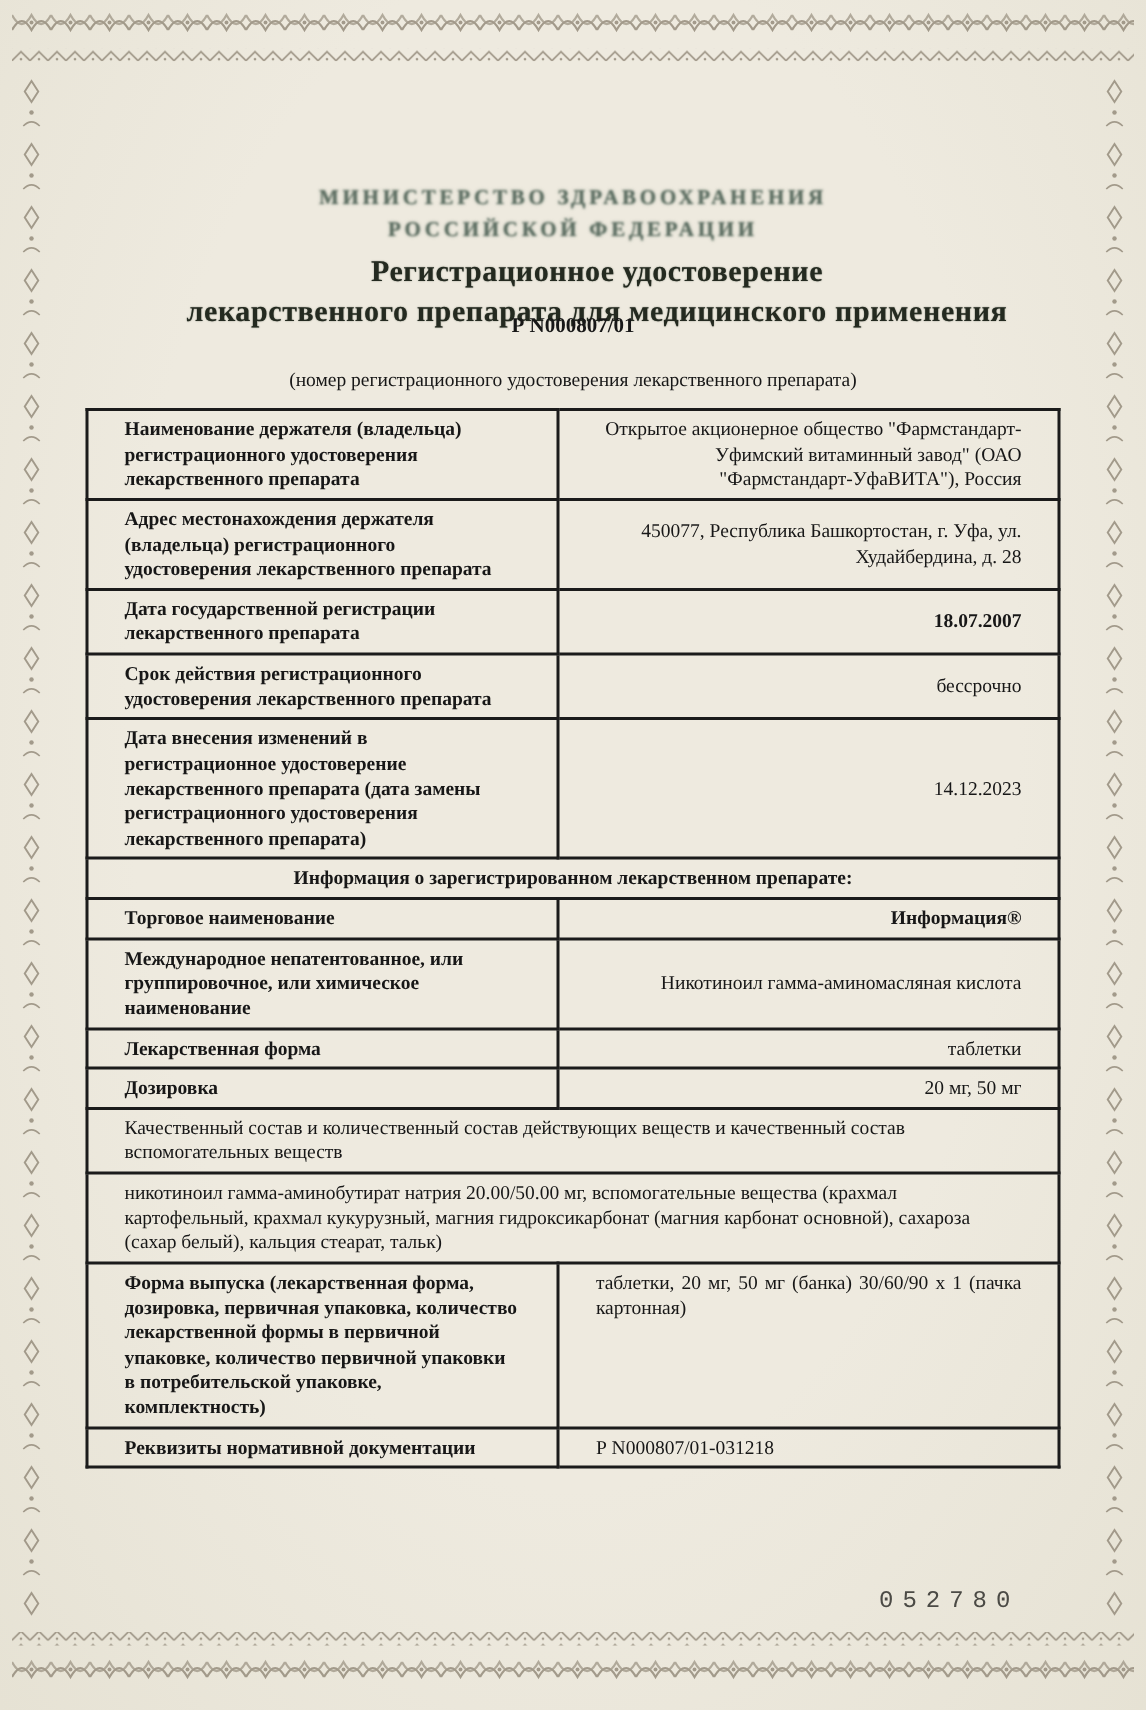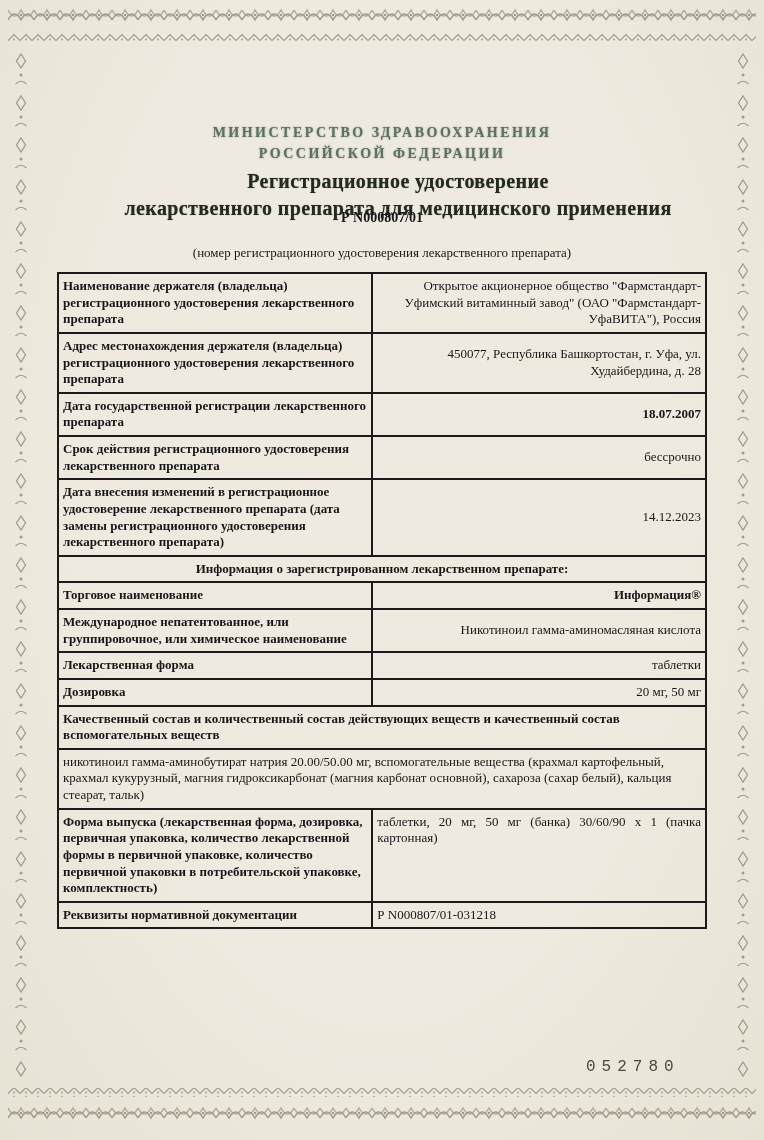--- a/index.html
+++ b/index.html
@@ -52,28 +52,28 @@
     text-align: center; font-size: 13px;
   }
 
   table.main-table {
     position: absolute; top: 272px; left: 57px; width: 650px;
     border-collapse: collapse;
     font-size: 13px; line-height: 1.28;
   }
   table.main-table td {
     border: 2px solid #1b1b1b;
-    padding: 4px 4px;
+    padding: 4px 24px;
   }
   td.lbl { font-weight: bold; width: 48.5%; vertical-align: top; }
   td.val { text-align: right; vertical-align: middle; }
   td.val-bold { font-weight: bold; }
   td.val-left { text-align: justify; vertical-align: top; }
   td.full-center { text-align: center; font-weight: bold; padding: 3px 8px; }
-  td.full-lbl { font-weight: bold; }
+  td.full-lbl { font-weight: normal; }
   td.full-text { font-weight: normal; margin-left: 48px; }
 
   .serial {
     position: absolute; top: 1058px; left: 586px;
     font-family: "Liberation Mono", monospace;
     font-size: 16px; letter-spacing: 6px;
     color: var(--serial-ink, #4b4a45);
     filter: blur(.25px);
   }
 </style>

